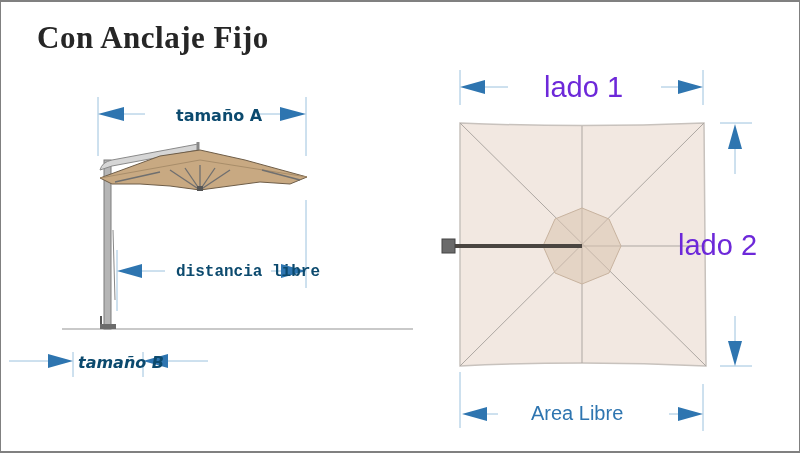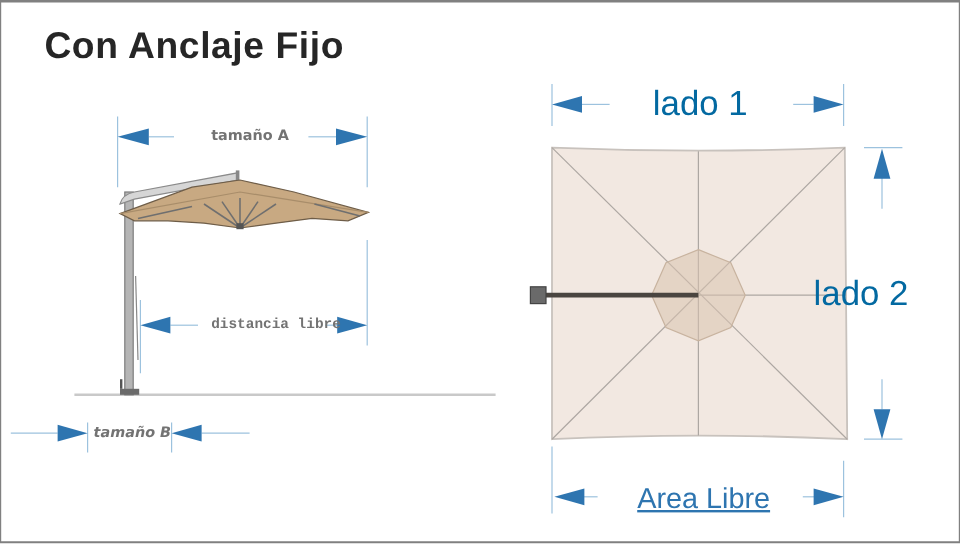--- a/index.html
+++ b/index.html
@@ -1,21 +1,21 @@
 <!DOCTYPE html>
 <html><head>
 <meta charset="utf-8">
 <style>
   html,body{margin:0;padding:0;}
   body{width:800px;height:453px;background:#ffffff;position:relative;overflow:hidden;font-family:"Liberation Sans",sans-serif;}
   .frame{position:absolute;left:0;top:0;width:798px;height:451px;border:1px solid #808080;border-top:2px solid #808080;border-bottom:2px solid #808080;box-sizing:border-box;width:800px;height:453px;}
-  .title{position:absolute;left:37px;top:20px;font-family:Liberation Sans, sans-serif;font-weight:bold;font-size:31px;color:#262626;letter-spacing:0.5px;}
-  .lbl{position:absolute;color:#737373;font-weight:bold;font-family:"DejaVu Sans",sans-serif;font-size:12px;white-space:nowrap;}
-  .big{position:absolute;color:#0369a1;font-family:"Liberation Sans",sans-serif;font-size:29px;white-space:nowrap;}
-  .mid{position:absolute;color:#2e75b0;font-family:"Liberation Sans",sans-serif;font-size:24px;white-space:nowrap;text-decoration:underline;}
+  .title{position:absolute;left:37px;top:20px;font-family:Liberation Serif, serif;font-weight:bold;font-size:31px;color:#262626;letter-spacing:0.5px;}
+  .lbl{position:absolute;color:#0c4a6e;font-weight:bold;font-family:"DejaVu Sans",sans-serif;font-size:16px;white-space:nowrap;}
+  .big{position:absolute;color:#6d28d9;font-family:"Liberation Sans",sans-serif;font-size:29px;white-space:nowrap;}
+  .mid{position:absolute;color:#2e75b0;font-family:"Liberation Sans",sans-serif;font-size:20px;white-space:nowrap;}
   svg{position:absolute;left:0;top:0;}
 </style>
 </head>
 <body>
 
 <div class="frame"></div>
 
 <div class="title">Con Anclaje Fijo</div>
 
 <svg width="800" height="453" viewBox="0 0 800 453">

